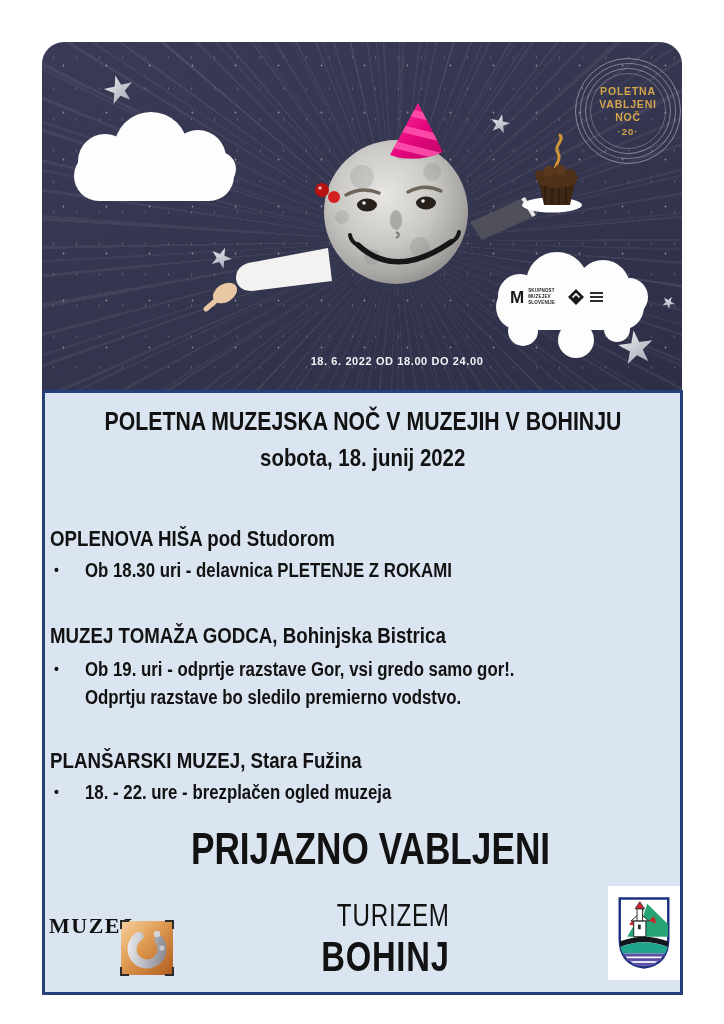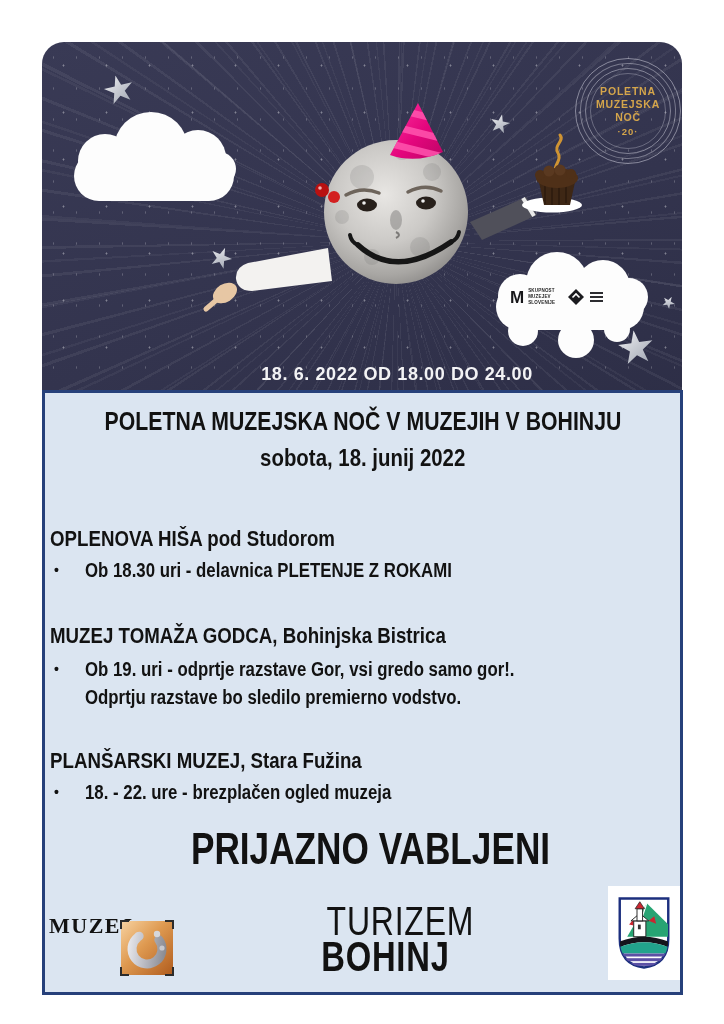--- a/index.html
+++ b/index.html
@@ -54,42 +54,42 @@
   .badge .r2{inset:5px;transform:rotate(3deg);border-color:rgba(208,208,220,.45);}
   .badge .r3{inset:10px;border-color:rgba(208,208,220,.5);}
   .badge .r4{inset:15px;border-color:rgba(208,208,220,.35);}
   .badge-text{position:absolute;inset:0;display:flex;flex-direction:column;align-items:center;justify-content:center;gap:1px;color:#d4a54b;font-weight:bold;text-align:center;}
   .badge-text .bl{font-size:10.5px;line-height:1.15;letter-spacing:.8px;}
   .badge-text .b20{font-size:9.5px;letter-spacing:1px;margin-top:2px;}
 
   .banner-title{position:absolute;left:0;width:100%;top:290px;text-align:center;transform:translateX(35px);
     color:#eca63e;font-weight:bold;font-size:21px;letter-spacing:1px;}
   .banner-subtitle{position:absolute;left:0;width:100%;top:313px;text-align:center;transform:translateX(35px);
-    color:#f3f3f5;font-weight:bold;font-size:18px;letter-spacing:.6px;margin-top:9px;}
+    color:#f3f3f5;font-weight:bold;font-size:11px;letter-spacing:.6px;}
 
   
   .panel{position:absolute;left:42px;top:390px;width:635px;height:599px;background:#dbe5f1;border:3px solid #26407a;}
   .panel .abs{position:absolute;color:#121212;}
   .ctr{left:0;right:0;text-align:center;}
   .ctr span{display:inline-block;transform:scaleX(.85);transform-origin:50% 50%;white-space:nowrap;}
   .p-title{top:14px;font-size:25px;font-weight:bold;}
   .p-date{top:51px;font-size:24px;font-weight:bold;}
   .l-head{left:5px;font-size:22px;font-weight:bold;transform:scaleX(.85);transform-origin:0 50%;white-space:nowrap;}
   .l-btext{left:40px;font-size:20px;font-weight:bold;transform:scaleX(.84);transform-origin:0 50%;white-space:nowrap;}
   .l-dot{left:9px;font-size:14px;font-weight:bold;}
   .h1{top:133px;} .b1t{top:166px;} .d1{top:169px;}
   .h2{top:230px;} .b2t{top:265px;} .d2{top:268px;} .x2{top:293px;}
   .h3{top:355px;} .b3t{top:388px;} .d3{top:391px;}
   .p-closing{top:431px;font-size:44px;font-weight:bold;}
   .p-closing span{transform:translateX(8px) scaleX(.8);}
 
   .gm-t1{left:4px;top:497px;font-family:"Liberation Serif",serif;font-weight:bold;font-size:22px;letter-spacing:1.5px;color:#111;}
   .gm-t2{left:4px;top:520px;font-family:"Liberation Serif",serif;font-weight:bold;font-size:22px;letter-spacing:1.5px;color:#111;}
   .gm-art{left:74px;top:526px;width:56px;height:58px;}
-  .tb-1{left:240px;top:505px;width:165px;text-align:right;font-size:41px;color:#9b9b9b;letter-spacing:1px;}
+  .tb-1{left:240px;top:505px;width:165px;text-align:right;font-size:31px;color:#9b9b9b;letter-spacing:1px;}
   .tb-1 span,.tb-2 span{display:inline-block;transform:scaleX(.78);transform-origin:100% 50%;white-space:nowrap;font-weight:bold;}
   .tb-1 span{font-weight:normal;}
   .tb-2{left:240px;top:540px;width:165px;text-align:right;font-size:42px;color:#5f5f60;letter-spacing:1px;}
   .coat{left:563px;top:493px;width:72px;height:94px;background:#fff;display:flex;align-items:center;justify-content:center;}
 </style>
 </head>
 <body>
 
 <div>
 
@@ -184,21 +184,21 @@
       </g>
     </svg>
 
     <div class="badge">
       <div class="ring r1"></div>
         <div class="ring r2"></div>
         <div class="ring r3"></div>
         <div class="ring r4"></div>
       <div class="badge-text">
         <span class="bl">POLETNA</span>
-        <span class="bl">MUZEJSKA</span>
+        <span class="bl">VABLJENI</span>
         <span class="bl">NOČ</span>
         <span class="b20">·20·</span>
       </div>
     </div>
 
     <div class="cloud cloud-br">
       <i class="p1"></i>
         <i class="p2"></i>
         <i class="p3"></i>
         <i class="p4"></i>

